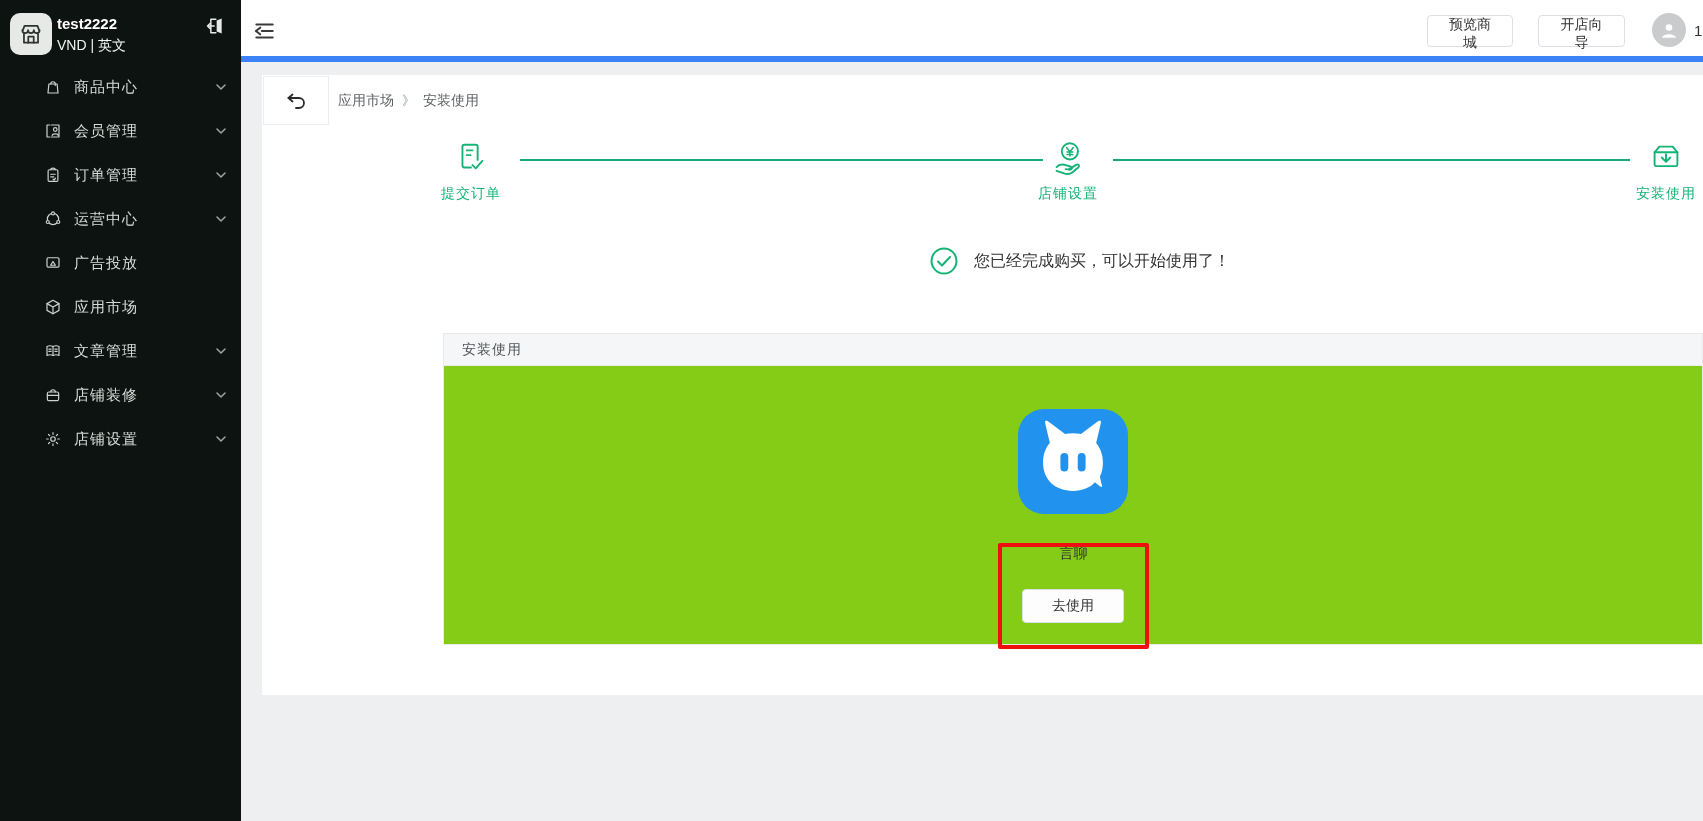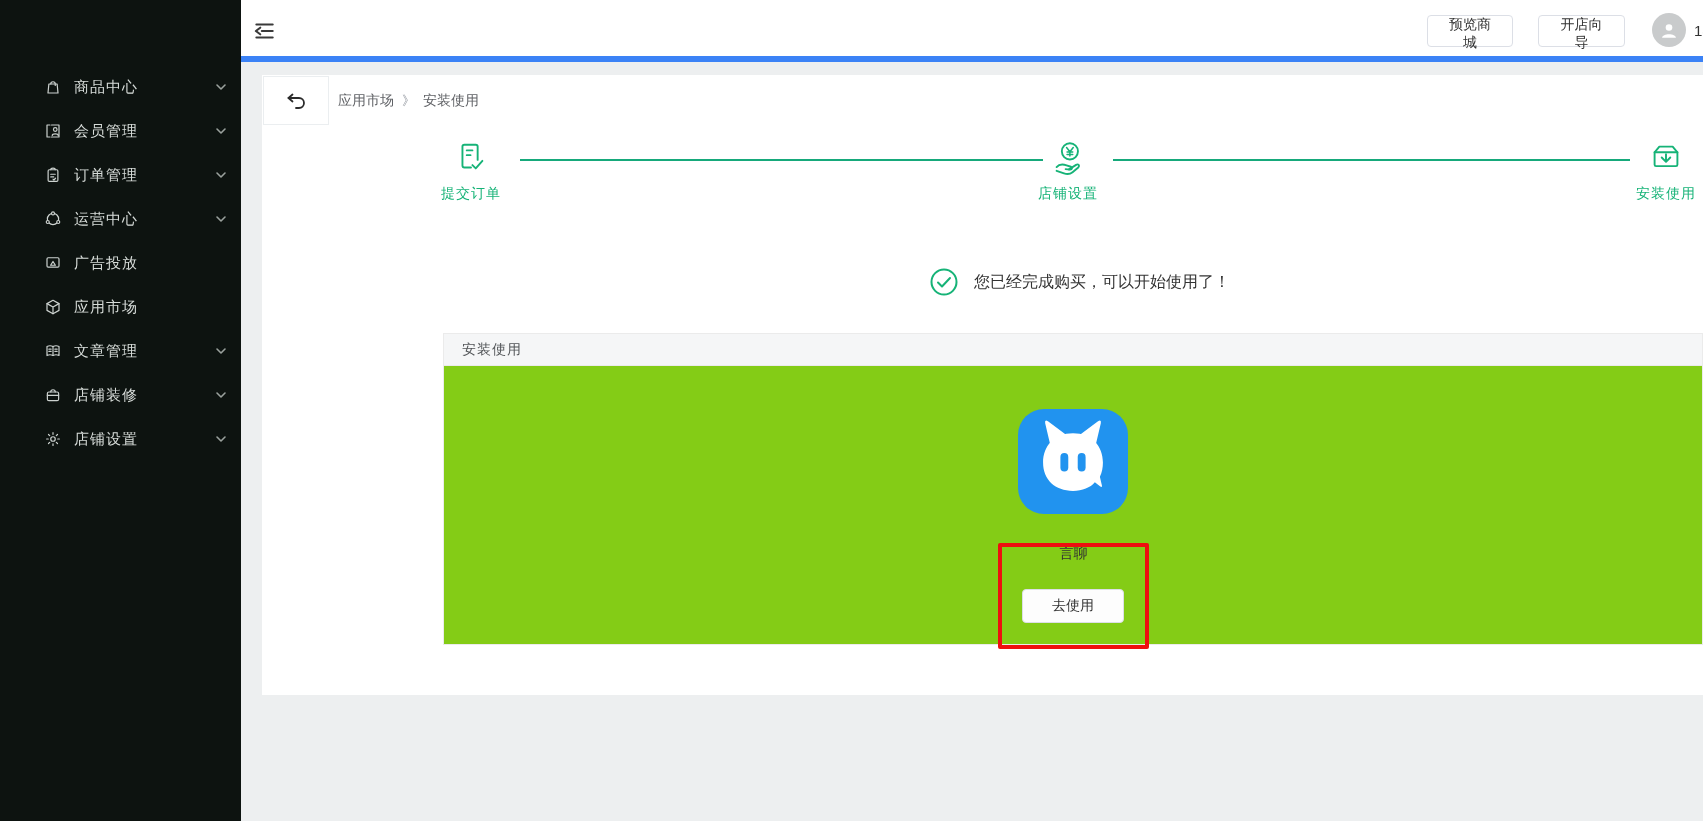--- a/index.html
+++ b/index.html
@@ -42,21 +42,21 @@
   .step { position:absolute; top:64px; width:120px; text-align:center; color:#16b377; }
   .step-icon { display:inline-block; width:38px; height:38px; }
   .step-icon svg { width:38px; height:38px; display:block; margin:0 auto; }
   .step-label { margin-top:4px; font-size:14px; letter-spacing:1px; }
   .step-1 { left:149px; } .step-2 { left:746px; } .step-3 { left:1344px; }
   .step-line { position:absolute; top:84px; height:0; border-top:2px solid #16a97b; }
   .line-1 { left:258px; width:523px; }
   .line-2 { left:851px; width:517px; }
 
   
-  .success-row { position:absolute; left:668px; top:193px; display:flex; align-items:center; }
+  .success-row { position:absolute; left:668px; top:172px; display:flex; align-items:center; }
   .success-icon { width:28px; height:28px; margin-right:16px; }
   .success-icon svg { width:28px; height:28px; display:block; }
   .success-text { font-size:16px; color:#333; }
 
   
   .panel { position:absolute; left:181px; top:258px; width:1260px; height:312px; border:1px solid #ebebeb; background:#fff; }
   .panel-head { height:32px; background:#f5f6f7; border-bottom:1px solid #ebebeb; display:flex; align-items:center; padding-left:18px; font-size:14px; color:#515457; letter-spacing:1px; }
   .panel-body { position:relative; height:278px; background:#84cc16; }
 
   .app-icon { position:absolute; left:574px; top:43px; width:110px; height:105px; background:#2193ef; border-radius:26px; cursor:pointer; }
@@ -64,20 +64,39 @@
   .app-name { position:absolute; left:554px; top:179px; width:151px; text-align:center; font-size:14px; color:#333; z-index:1; }
   .use-btn { position:absolute; left:578px; top:223px; width:102px; height:34px; background:#fdfdfd; border:1px solid #dcdfe6; border-radius:4px; font-size:14px; color:#333; cursor:pointer; z-index:1; font-family:inherit; }
   .highlight-rect { position:absolute; left:554px; top:177px; width:151px; height:106px; border:4px solid #ee0f0f; border-radius:2px; z-index:2; pointer-events:none; }
 
   svg.stroke { fill:none; stroke:currentColor; stroke-width:1.6; stroke-linecap:round; stroke-linejoin:round; }
 </style>
 </head>
 <body>
 
 <div class="sidebar">
+  <div class="side-head">
+    <div class="logo-tile">
+      <svg class="stroke" width="26" height="26" viewBox="0 0 24 24" style="color:#2e3330">
+        <path d="M4.5 8.5 L6 4.5 h12 l1.5 4"></path>
+        <path d="M4 8.5 a2.6 2.6 0 0 0 5.3 0 a2.6 2.6 0 0 0 5.3 0 a2.6 2.6 0 0 0 5.3 0"></path>
+        <path d="M5.5 11.5 v8.5 h13 v-8.5"></path>
+        <path d="M9.5 20 v-5.5 h5 V20"></path>
+      </svg>
+    </div>
+    <div class="store-name">test2222</div>
+    <div class="store-meta">VND | 英文</div>
+    <div class="logout-btn">
+      <svg class="stroke" viewBox="0 0 24 24" style="stroke-width:1.8">
+        <path d="M20 3 v18 l-6 -2.5 V5.5 Z" fill="currentColor" stroke="none"></path>
+        <path d="M13 4 H7 v16 h6"></path>
+        <path d="M11 12 H3 m3 -3 l-3 3 3 3"></path>
+      </svg>
+    </div>
+  </div>
 
   <div class="nav">
     <div class="nav-item">
       <span class="nav-icon">
         <svg class="stroke" viewBox="0 0 24 24">
             <path d="M6.5 8 h11 l1.2 12 H5.3 Z"></path>
             <path d="M9 8 a3 3 0 0 1 6 0 v2"></path>
           </svg>
       </span>
       <span class="nav-label">商品中心</span>

